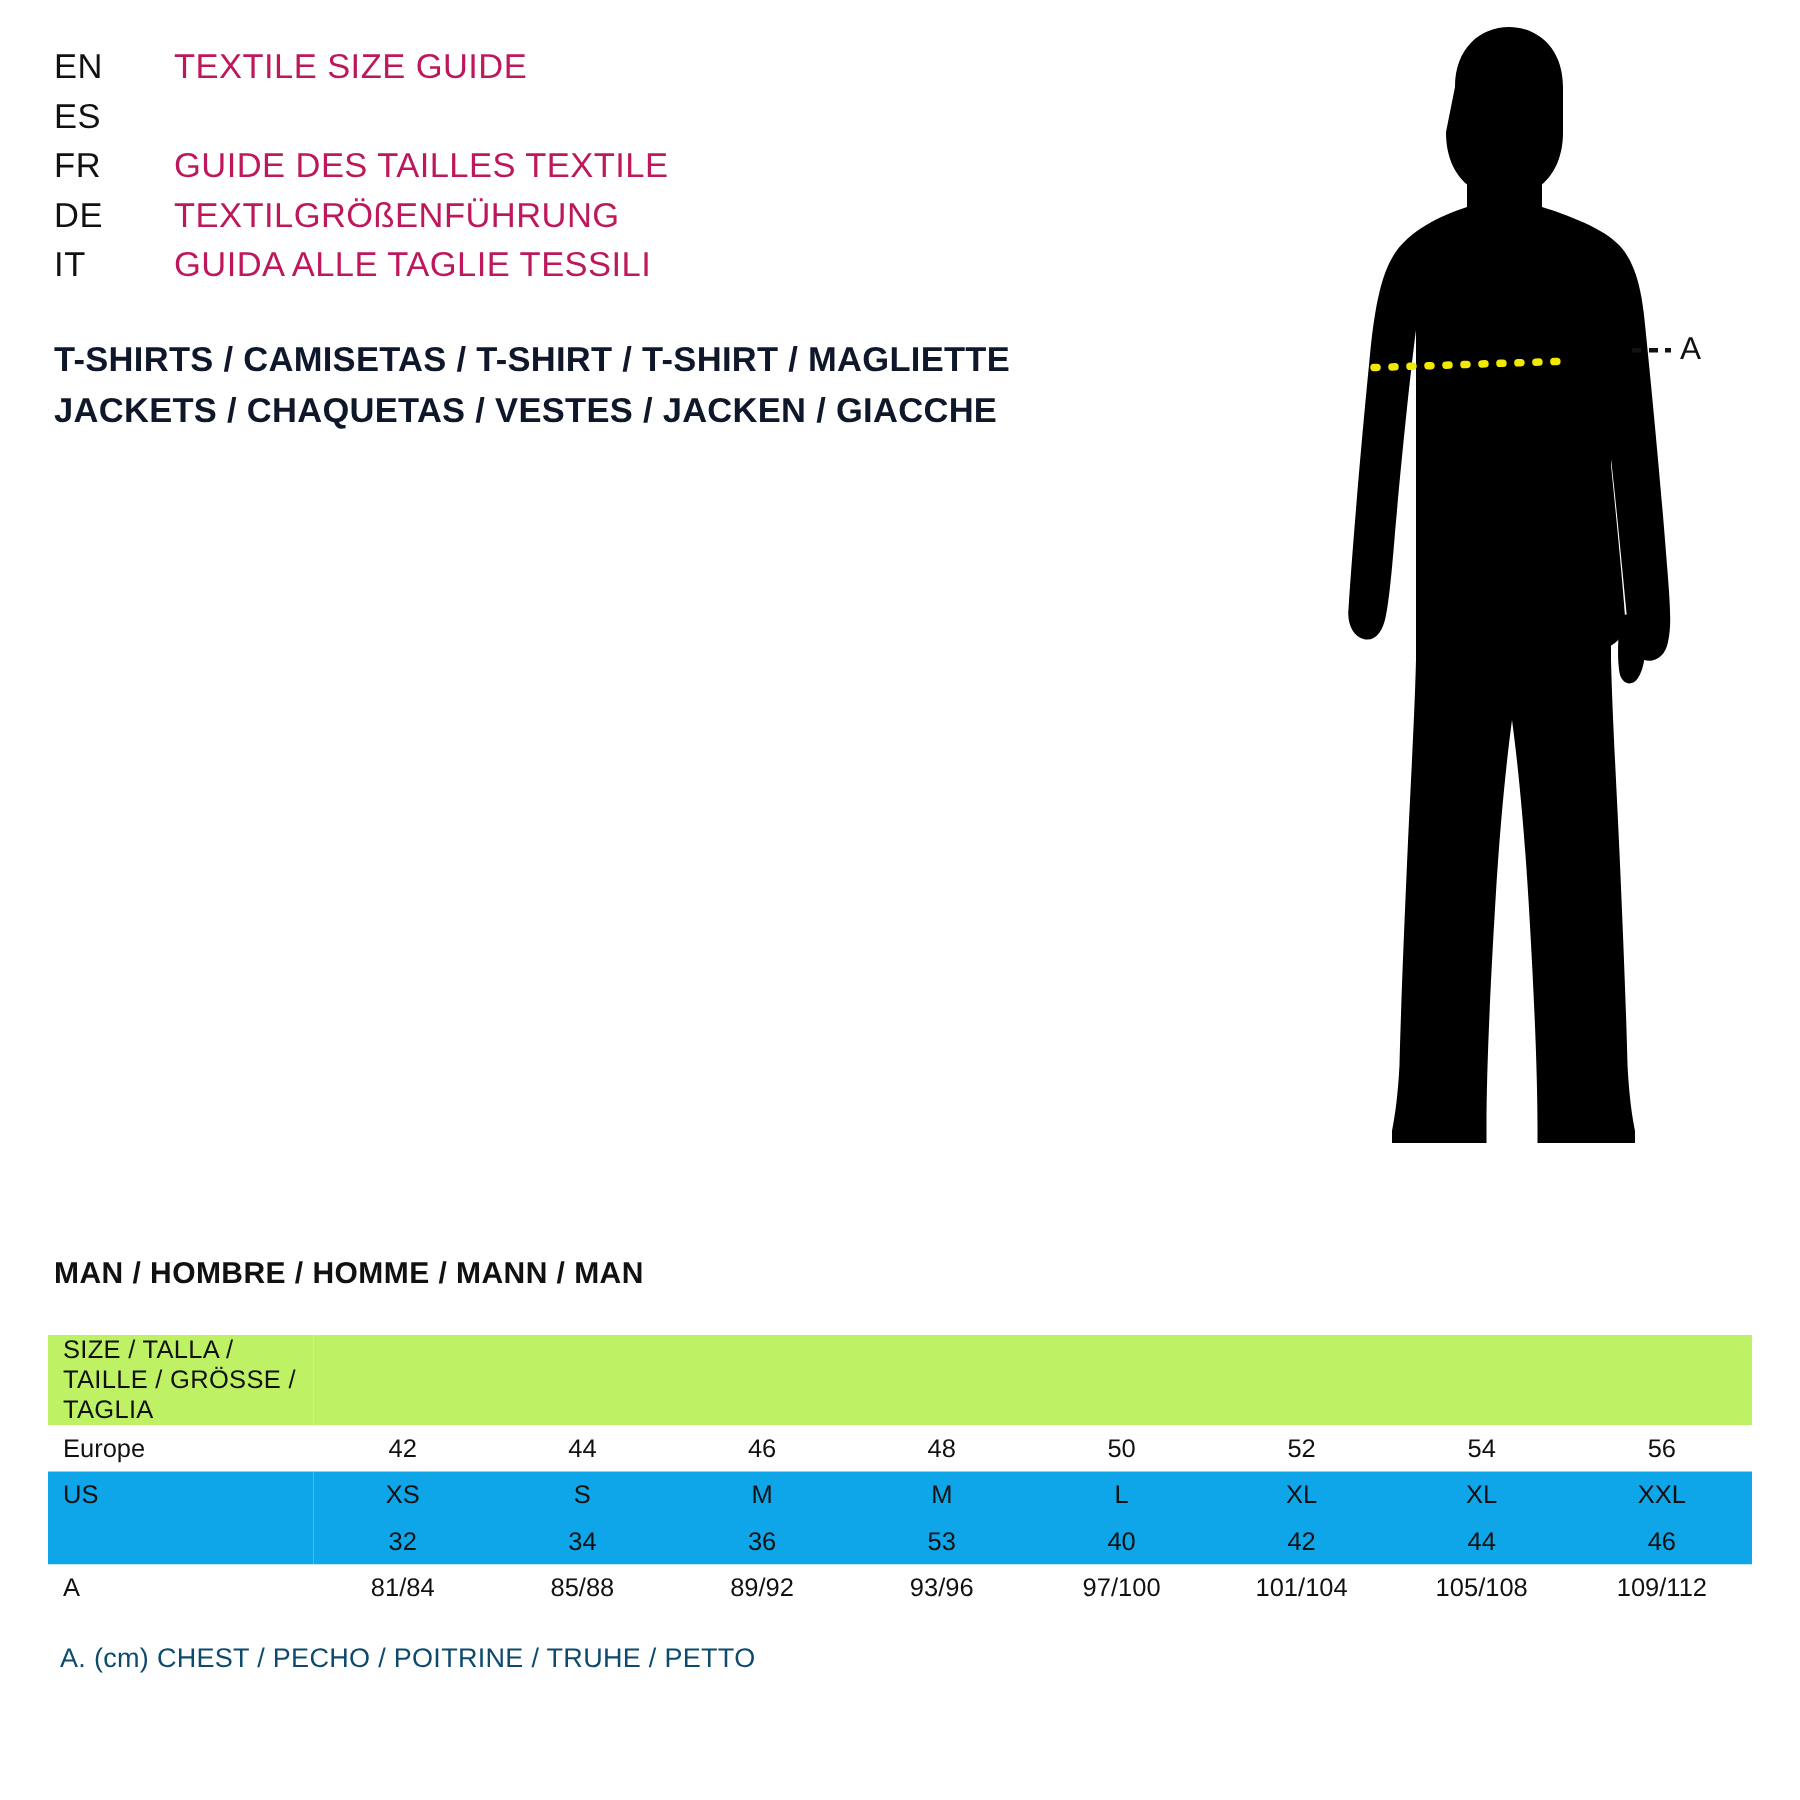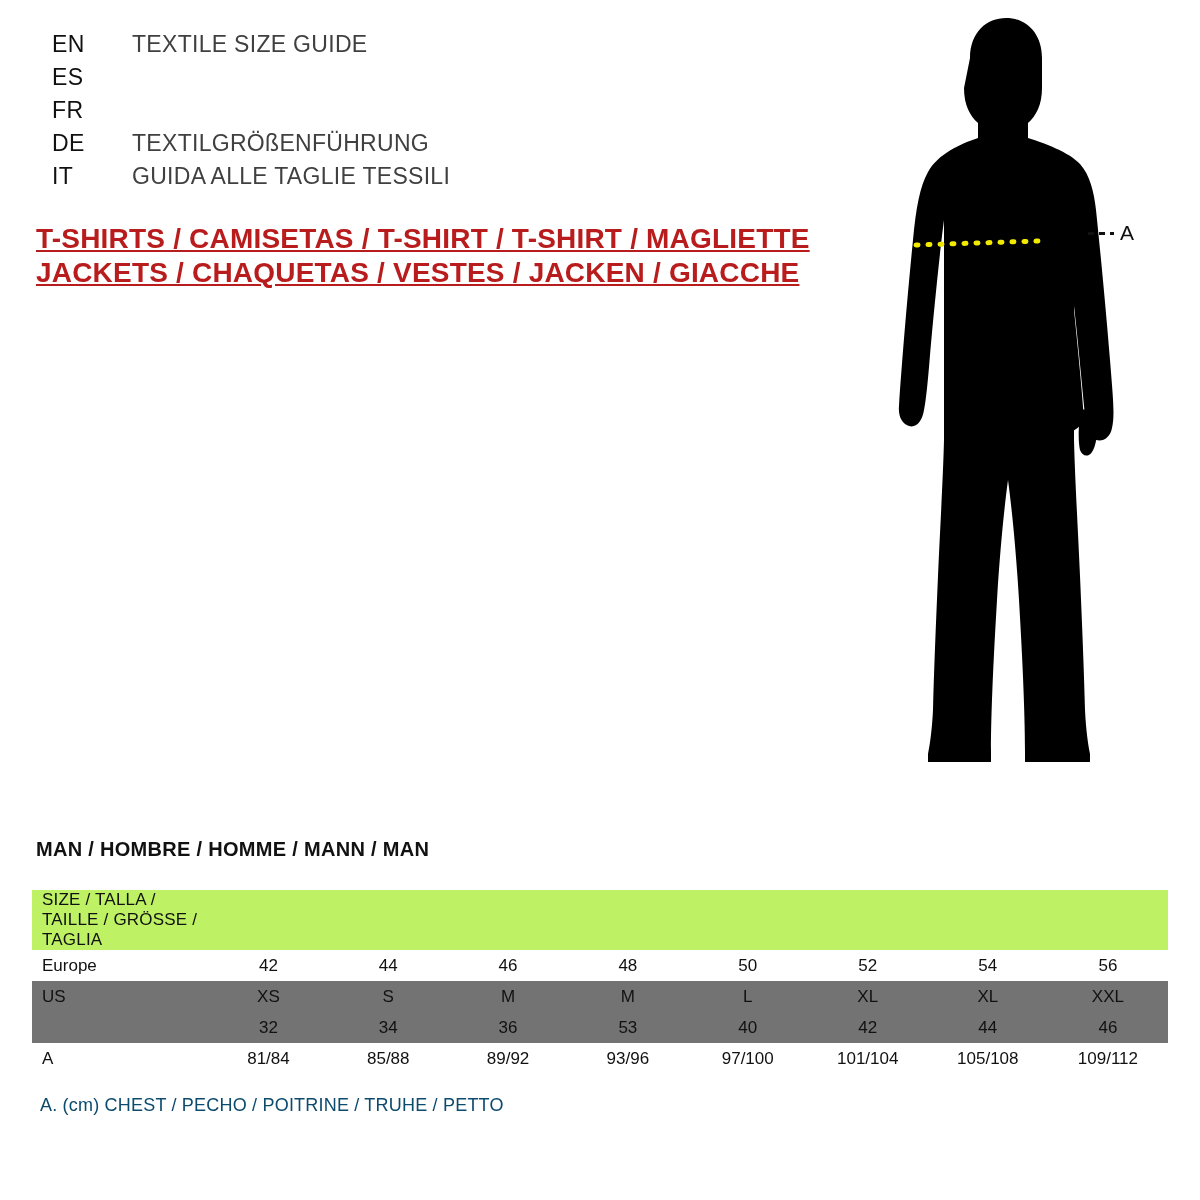--- a/index.html
+++ b/index.html
@@ -26,49 +26,47 @@
     position: absolute;
     top: 28px;
     left: 36px;
     width: 700px;
   }
   .lang-row {
     display: flex;
     align-items: center;
     height: 33px;
     line-height: 33px;
-    margin-left: 16px;
   }
   .lang-code {
     width: 80px;
     font-size: 23px;
     letter-spacing: 0.4px;
     color: #111;
   }
   .lang-text {
     font-size: 23px;
     letter-spacing: 0.3px;
-    color: #404040;
+    color: #be185d;
     white-space: nowrap;
   }
 
   .cat-block {
     position: absolute;
     top: 222px;
     left: 36px;
     width: 760px;
   }
   .cat-line {
-    font-size: 28px;
+    font-size: 23px;
     font-weight: bold;
     letter-spacing: 0.2px;
     line-height: 34px;
-    color: #b91c1c;
+    color: #0f172a;
     white-space: nowrap;
-    text-decoration: underline;
   }
 
   
   .figure-wrap {
     position: absolute;
     left: 820px;
     top: 10px;
     width: 360px;
     height: 790px;
   }
@@ -113,21 +111,21 @@
   table.size-table td {
     padding: 0;
     height: 31px;
     vertical-align: middle;
   }
   .row-head td {
     background: #bef264;
     font-size: 17px;
     letter-spacing: 0.2px;
   }
-  .row-light td { background: #737373; }
+  .row-light td { background: #0ea5e9; }
   .row-white td { background: #ffffff; }
   .cell-label {
     text-align: left;
     padding-left: 10px !important;
     width: 168px;
   }
   .cell-val {
     text-align: center;
     width: 121px;
   }
@@ -149,20 +147,21 @@
   <div class="lang-block">
     <div class="lang-row">
       <span class="lang-code">EN</span>
       <span class="lang-text">TEXTILE SIZE GUIDE</span>
     </div>
     <div class="lang-row">
       <span class="lang-code">ES</span>
     </div>
     <div class="lang-row">
       <span class="lang-code">FR</span>
+      <span class="lang-text">GUIDE DES TAILLES TEXTILE</span>
     </div>
     <div class="lang-row">
       <span class="lang-code">DE</span>
       <span class="lang-text">TEXTILGRÖßENFÜHRUNG</span>
     </div>
     <div class="lang-row">
       <span class="lang-code">IT</span>
       <span class="lang-text">GUIDA ALLE TAGLIE TESSILI</span>
     </div>
   </div>

